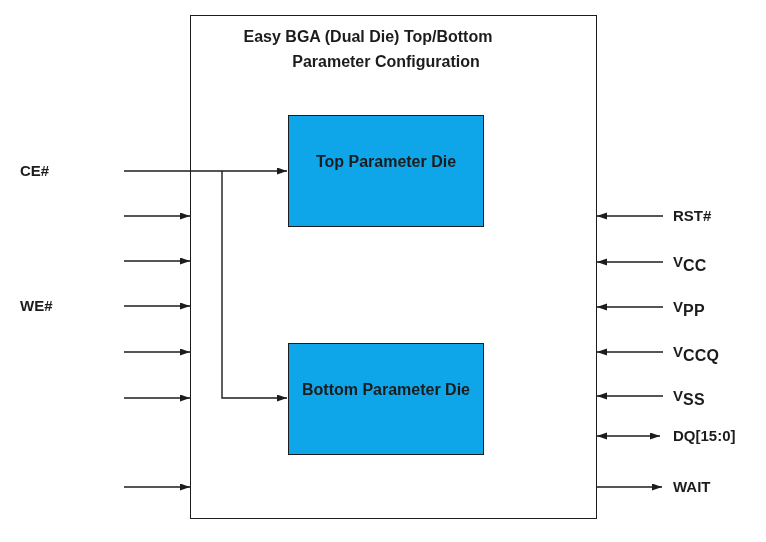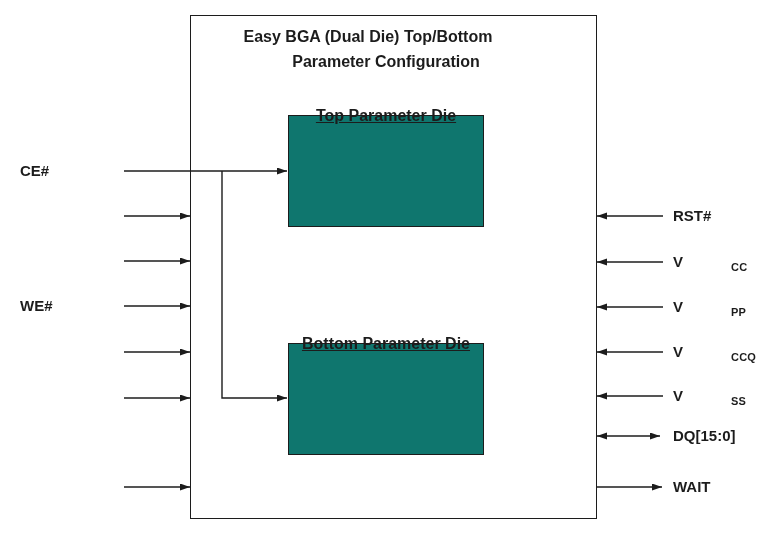--- a/index.html
+++ b/index.html
@@ -29,24 +29,24 @@
     line-height: 20px;
   }
   .title-1 { left: 368px; top: 27px; }
   .title-2 { left: 386px; top: 52px; }
   .die-box {
     position: absolute;
     left: 288px;
     width: 196px; height: 112px;
     border: 1.4px solid #1c1c1c;
     box-sizing: border-box;
-    background: #0f766e;
+    background: #0ea5e9;
     display: flex;
+    align-items: center;
     justify-content: center;
-    text-decoration: underline;
   }
   .die-top { top: 115px; }
   .die-bottom { top: 343px; }
   .die-label {
     transform: translateY(-9px);
     font-size: 16px;
     font-weight: 700;
     white-space: nowrap;
   }
   svg.wires {
@@ -64,24 +64,23 @@
   .sig-left {
     left: 20px;
     width: 98px;
     text-align: left;
   }
   .sig-right {
     left: 673px;
     text-align: center;
   }
   .sub {
-    font-size: 11px;
+    font-size: 16px;
     vertical-align: -4px;
     letter-spacing: 0.2px;
-    margin-left: 48px;
   }
 </style>
 </head>
 <body>
 
 <div class="canvas">
 
   <div class="outer-box"></div>
 
   <div class="die-box die-top">

